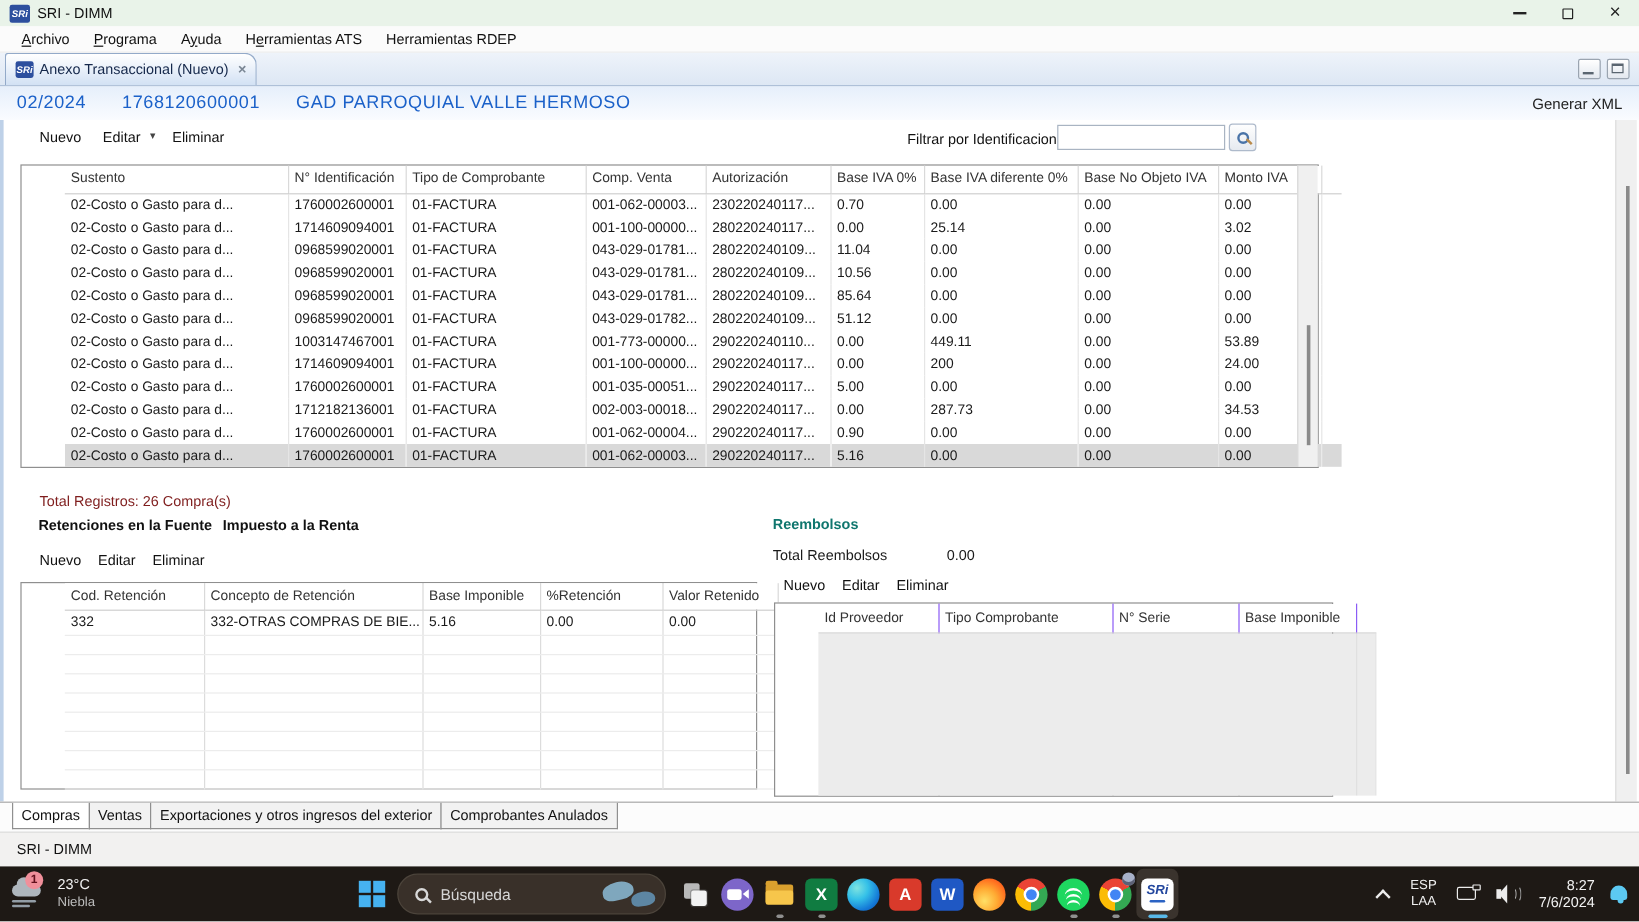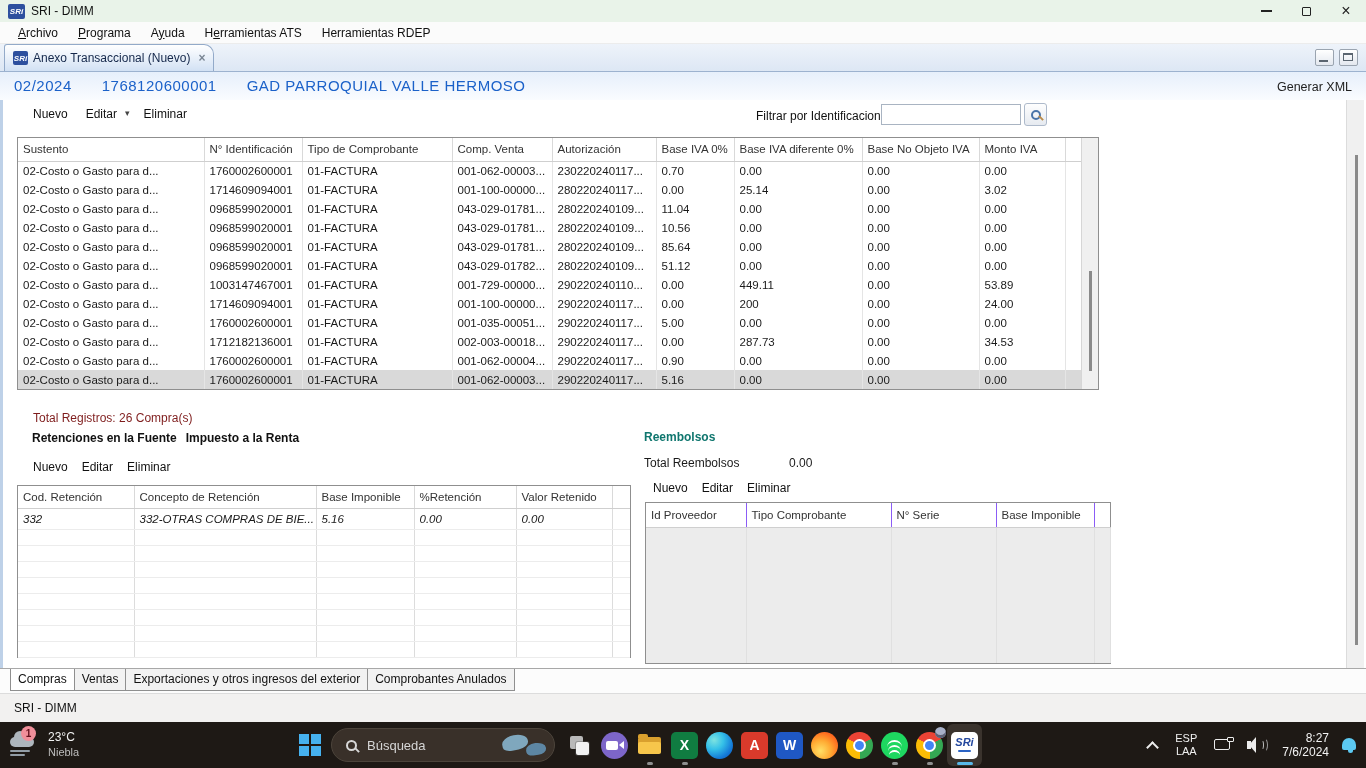--- a/index.html
+++ b/index.html
@@ -45,34 +45,34 @@
   .tb-arrow { margin:-2px 14px 0 -10px; font-size:9px; color:#444; }
 
   .filter-label { position:absolute; left:753px; top:9px; color:#111; }
   .filter-input { position:absolute; left:878px; top:4px; width:140px; height:21px; border:1px solid #a9b4c2; background:#fff; font:12px "Liberation Sans",sans-serif; padding:0 4px; }
   .filter-btn { position:absolute; left:1021px; top:3px; width:23px; height:23px; border:1px solid #aebacb; border-radius:3px; background:linear-gradient(#fefefe,#e6eaf0); display:flex; align-items:center; justify-content:center; }
   .fmag { width:10px; height:10px; border:2px solid #4a74a8; border-radius:50%; position:relative; }
   .fmag::after { content:""; position:absolute; width:6px; height:2px; background:#b98a4a; transform:rotate(45deg); right:-5px; bottom:-1px; }
 
   
   .tablebox { position:absolute; border:1px solid #8f8f8f; background:#fff; }
-  table.grid { border-collapse:collapse; table-layout:fixed; }
+  table.grid { border-collapse:collapse; table-layout:fixed;margin-left:36px; }
   table.grid th { font-weight:normal; text-align:left; height:23px; padding:0 5px; border-right:1px solid #d9d9d9; border-bottom:1px solid #cfcfcf; font-size:11.5px; color:#333; white-space:nowrap; overflow:hidden; background:#fff; }
   table.grid td { height:19px; padding:0 5px; border-right:1px solid #e5e5e5; font-size:11.5px; color:#1a1a1a; white-space:nowrap; overflow:hidden; }
   table.grid th:last-child, table.grid td:last-child { border-right:none; }
   tr.selected td { background:#d9d9d9; }
   .vscroll { position:absolute; right:0; top:0; bottom:0; width:17px; background:#f0f0f0; border-left:1px solid #d6d6d6; }
   .vthumb { position:absolute; left:7px; width:3px; background:#8a8a8a; }
 
   .total-text { position:absolute; left:30px; top:311px; color:#7f1d1d; }
   .sec-title { position:absolute; font-weight:bold; color:#111; display:flex; }
   .sec-title .part2 { margin-left:9px; }
   .sec-title.disabled { color:#0f766e; }
 
-  table.ret td { border-bottom:1px solid #ececec; border-right:1px solid #dcdcdc;font-style:italic; }
+  table.ret td { border-bottom:1px solid #ececec; border-right:1px solid #dcdcdc; }
   table.ret tr.data-row td { height:21px; border-bottom:1px solid #ececec; }
   table.ret tr.empty td { height:16px; }
   table.ret th { height:22px; }
 
   table.reemb th { height:24px; border-right:1px solid #8b5cf6; }
   table.reemb td.body-cell { height:136px; background:#ececec; border-right:1px solid #e0e0e0; }
 
   
   .page-scroll { position:absolute; left:1343px; top:0; width:18px; height:568px; background:#f0f0f0; border-left:1px solid #dcdcdc; }
   .page-scroll .vthumb { left:8px; }
@@ -327,21 +327,21 @@
             <td>51.12</td>
             <td>0.00</td>
             <td>0.00</td>
             <td>0.00</td>
             <td></td>
           </tr>
           <tr>
             <td>02-Costo o Gasto para d...</td>
             <td>1003147467001</td>
             <td>01-FACTURA</td>
-            <td>001-729-00000...</td>
+            <td>001-773-00000...</td>
             <td>290220240110...</td>
             <td>0.00</td>
             <td>449.11</td>
             <td>0.00</td>
             <td>53.89</td>
             <td></td>
           </tr>
           <tr>
             <td>02-Costo o Gasto para d...</td>
             <td>1714609094001</td>

